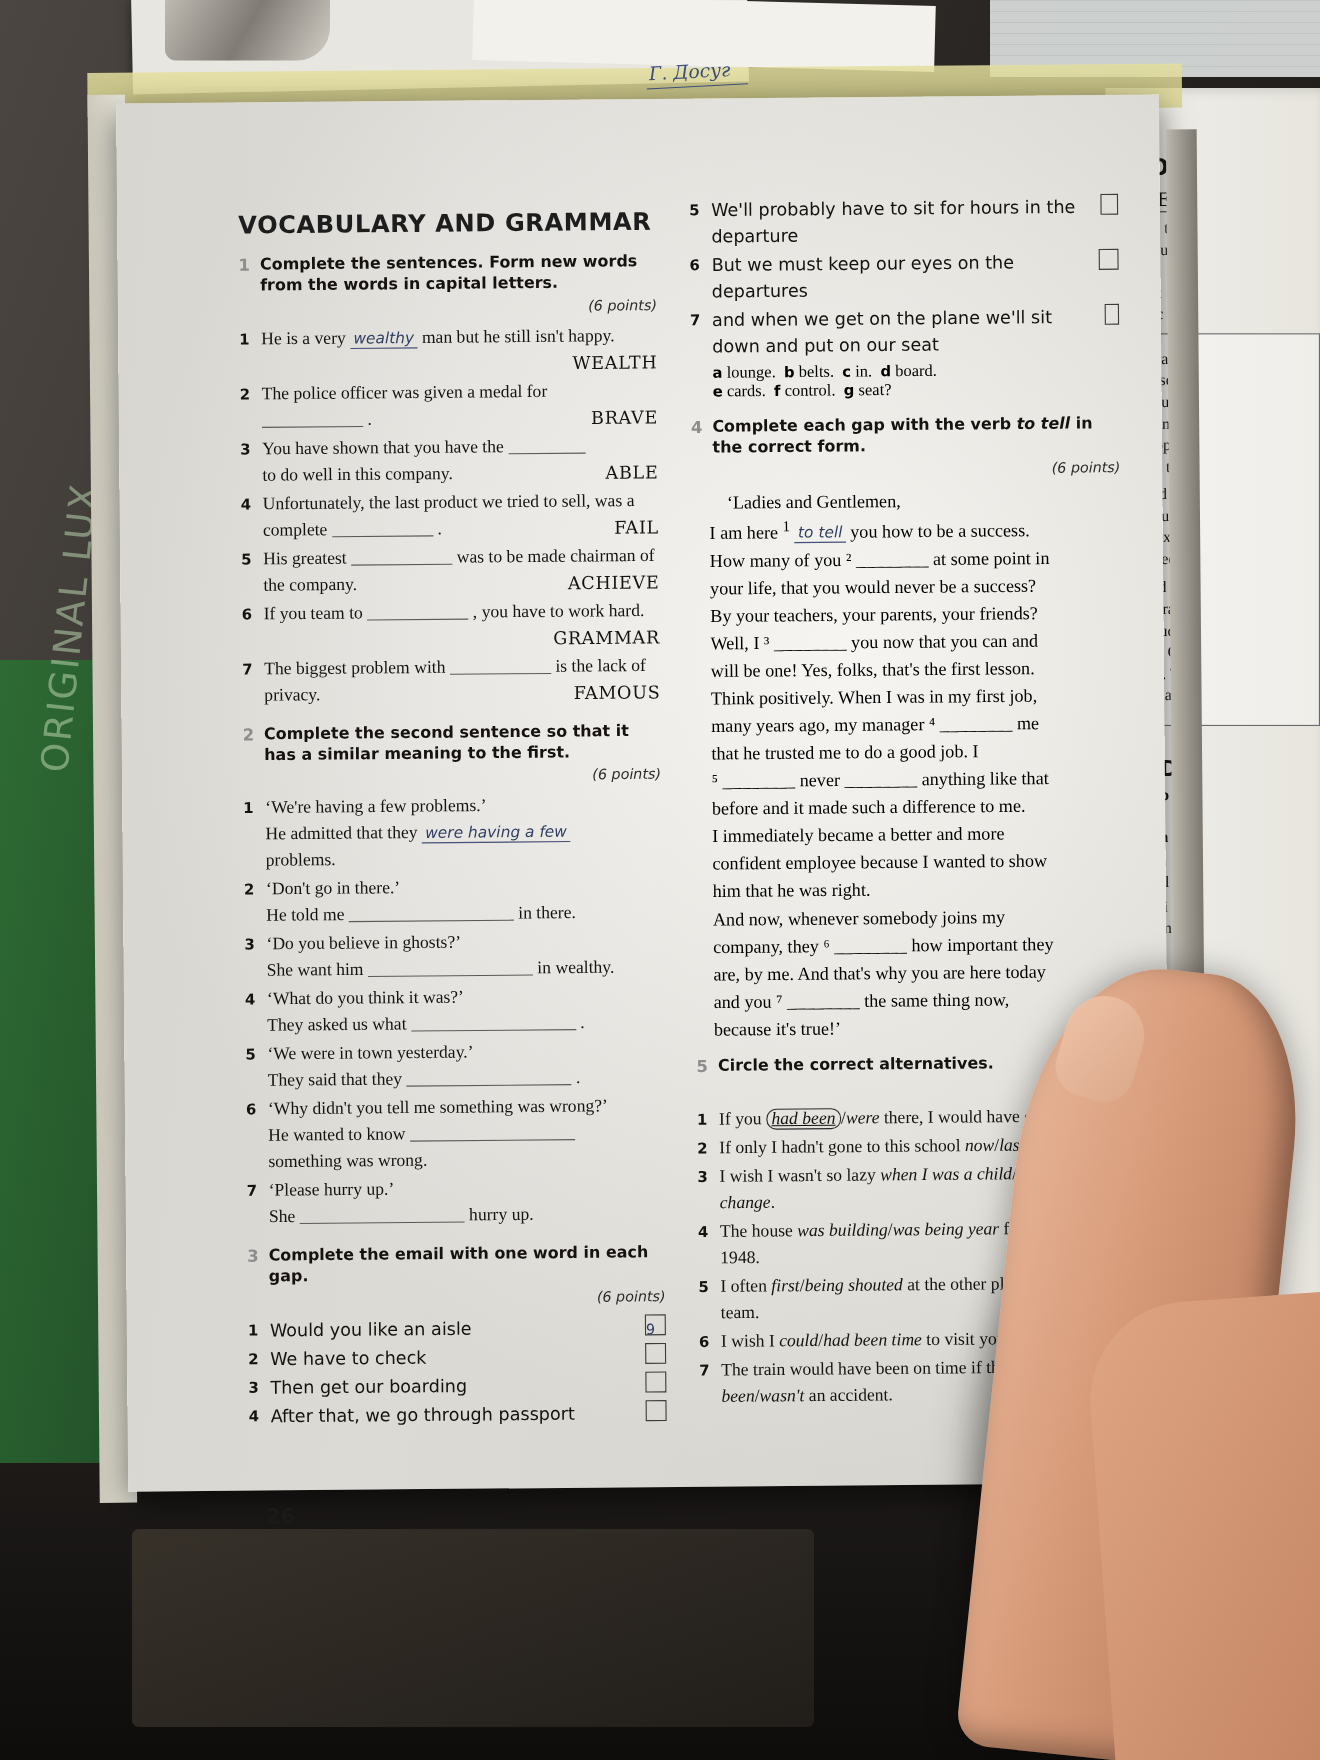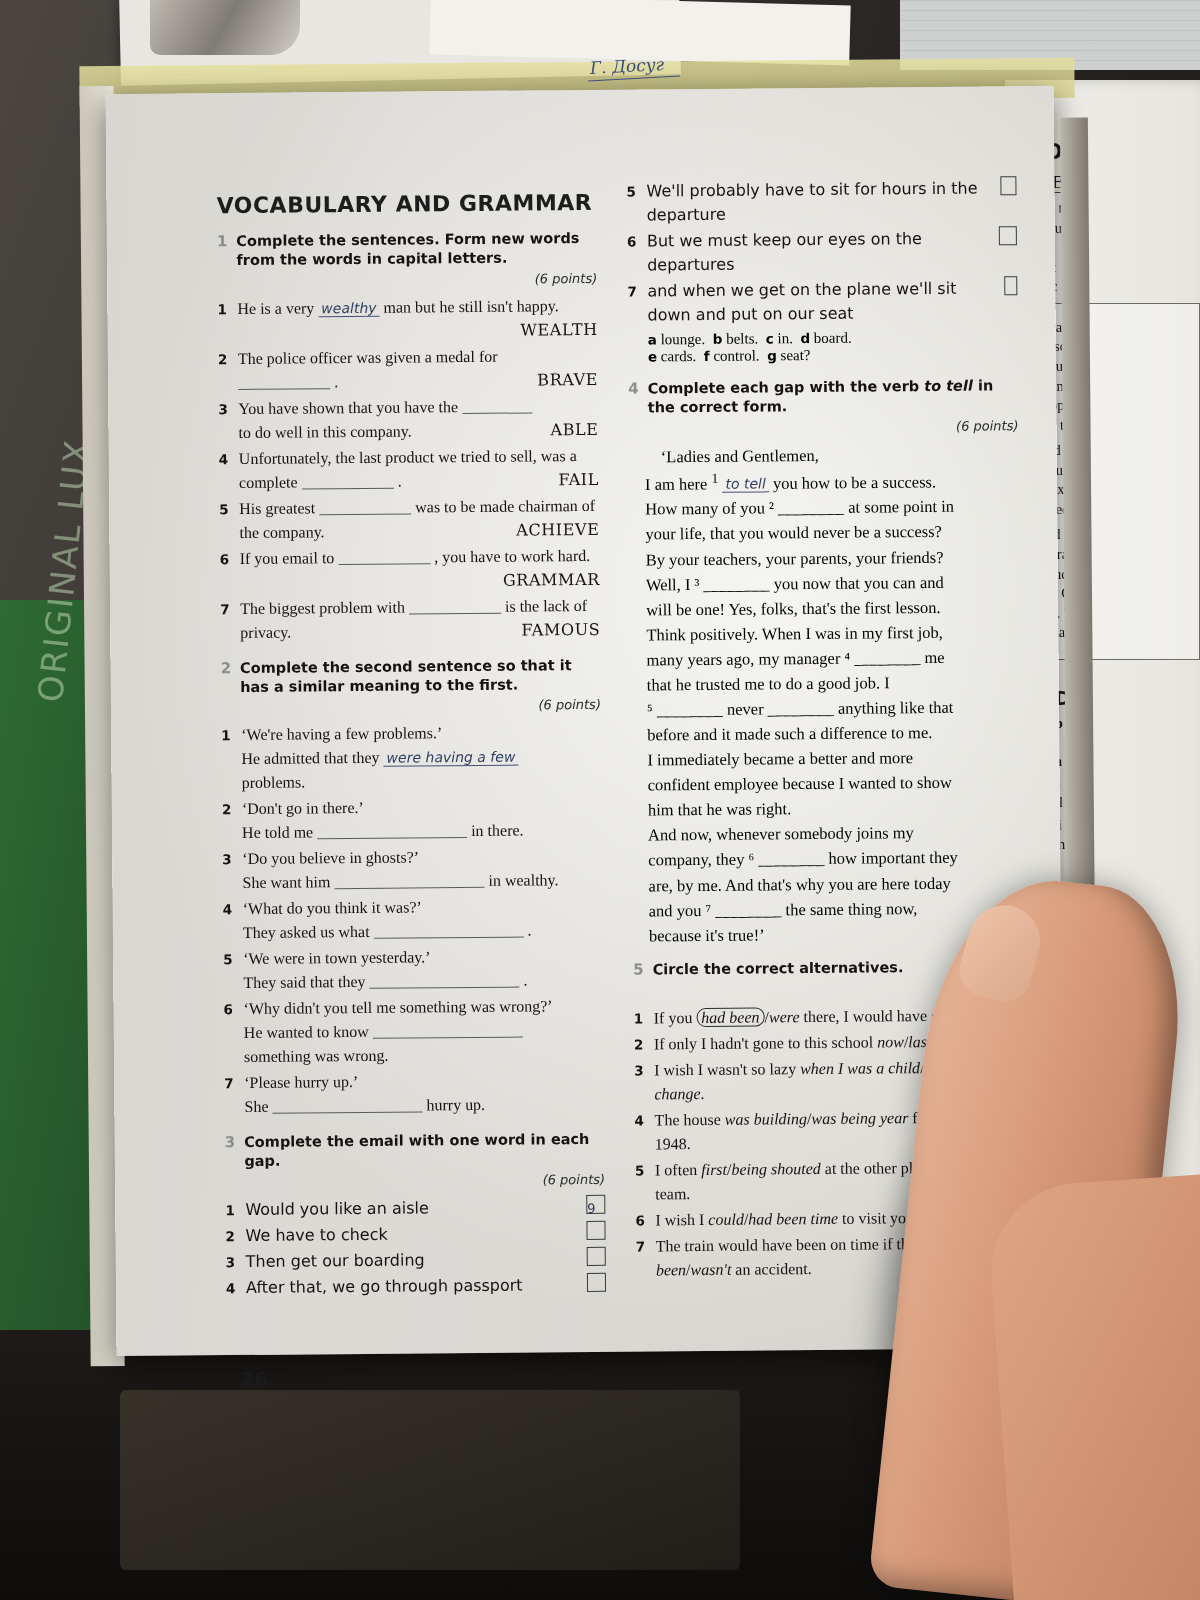--- a/index.html
+++ b/index.html
@@ -75,21 +75,21 @@
   .gap{display:inline-block;border-bottom:1px solid #5a5a5a;min-width:92px;height:14px;vertical-align:-2px;}
   .gap.sm{min-width:70px;}
   .gap.lg{min-width:150px;}
   .hw{font-family:"DejaVu Sans",sans-serif;font-size:14px;color:#2f3f63;border-bottom:1px solid #45507a;
      padding:0 3px;font-style:italic;}
   .b{font-family:"DejaVu Sans",sans-serif;font-weight:bold;font-size:13.5px;}
   .box{display:inline-block;width:17px;height:17px;border:1.4px solid #3b3b3b;vertical-align:-3px;}
   .boxrow{display:flex;justify-content:space-between;align-items:flex-start;gap:10px;}
   .emaillist li{font-family:"DejaVu Sans",sans-serif;font-size:14.5px;}
   .answer-in-box{font-family:"DejaVu Sans",sans-serif;font-size:13px;color:#2a3a60;}
-  .circled{border:1px solid #2b2b2b;border-radius:9px;padding:0 4px;}
+  .circled{border:1px solid #2b2b2b;border-radius:9px;padding:0 4px;text-decoration:underline;}
   .pageno{position:absolute;left:125px;top:1275px;font-family:"DejaVu Sans",sans-serif;
      font-weight:bold;font-size:19px;color:#1a1a1a;}
 
   
   #rp{position:absolute;left:1010px;top:140px;width:190px;color:#191613;}
   #rp .bk{font-family:"DejaVu Sans",sans-serif;font-weight:bold;font-size:21px;letter-spacing:.5px;}
   #rp .greece{font-family:"DejaVu Serif",serif;font-size:17px;letter-spacing:1px;margin-top:8px;
      border-bottom:1px solid #444;display:inline-block;}
   #rp .drop{float:left;font-family:"DejaVu Serif",serif;font-size:42px;line-height:32px;margin:4px 4px 0 0;}
   #rp p{font-size:14.5px;line-height:1.35;margin:6px 0;}
@@ -284,21 +284,21 @@
           <span class="txt">
             <span>His greatest</span>
             <span class="gap"></span>
             <span>was to be made chairman of the company.</span>
             <span class="caps right-caps">ACHIEVE</span>
           </span>
         </li>
         <li>
           <span class="n">6</span>
           <span class="txt">
-            <span>If you email to</span>
+            <span>If you team to</span>
             <span class="gap"></span>
             <span>, you have to work hard.</span>
             <span class="caps right-caps">GRAMMAR</span>
           </span>
         </li>
         <li>
           <span class="n">7</span>
           <span class="txt">
             <span>The biggest problem with</span>
             <span class="gap"></span>

